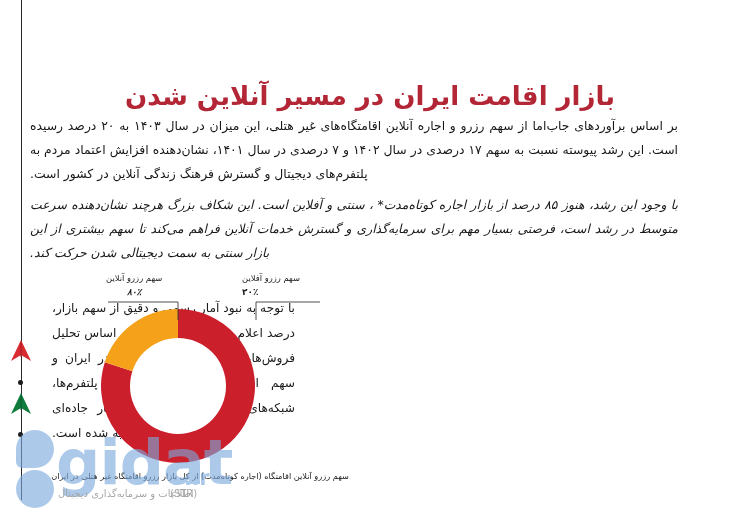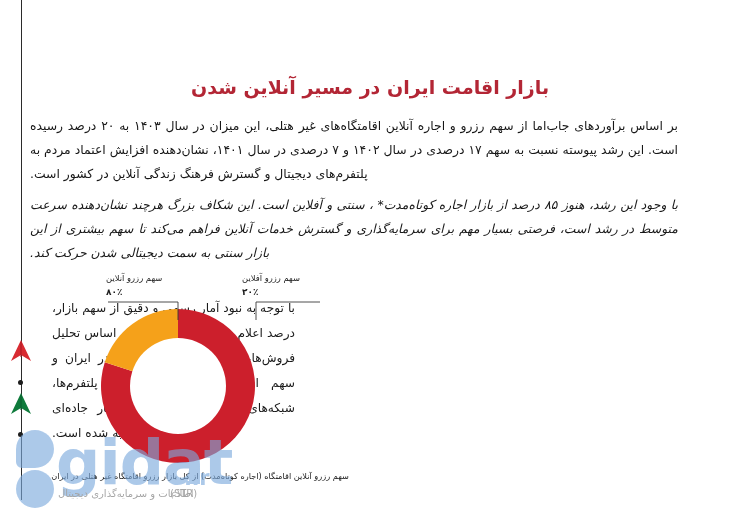--- a/index.html
+++ b/index.html
@@ -63,21 +63,21 @@
   .rail-arrow.up-green { top: 392px; }
 
   
   .title {
     position: absolute;
     right: 40px;
     top: 62px;
     width: 660px;
     text-align: center;
     color: #b32635;
-    font-size: 19px;
+    font-size: 26px;
     font-weight: bold;
     letter-spacing: -0.2px;
     line-height: 1.35;
     white-space: nowrap;
   }
 
   
   .body-copy {
     position: absolute;
     right: 62px;
@@ -145,21 +145,21 @@
     left: 222px;
     top: 4px;
     text-align: left;
   }
   .callout.offline .pct { text-align: left; }
   .callout.online {
     left: 86px;
     top: 4px;
     text-align: right;
   }
-  .callout.online .pct { text-align: left; }
+  .callout.online .pct { text-align: center; font-style: italic; }
   .leader-svg {
     position: absolute;
     left: 0;
     top: 0;
     width: 348px;
     height: 230px;
     pointer-events: none;
   }
 
   .chart-caption {

